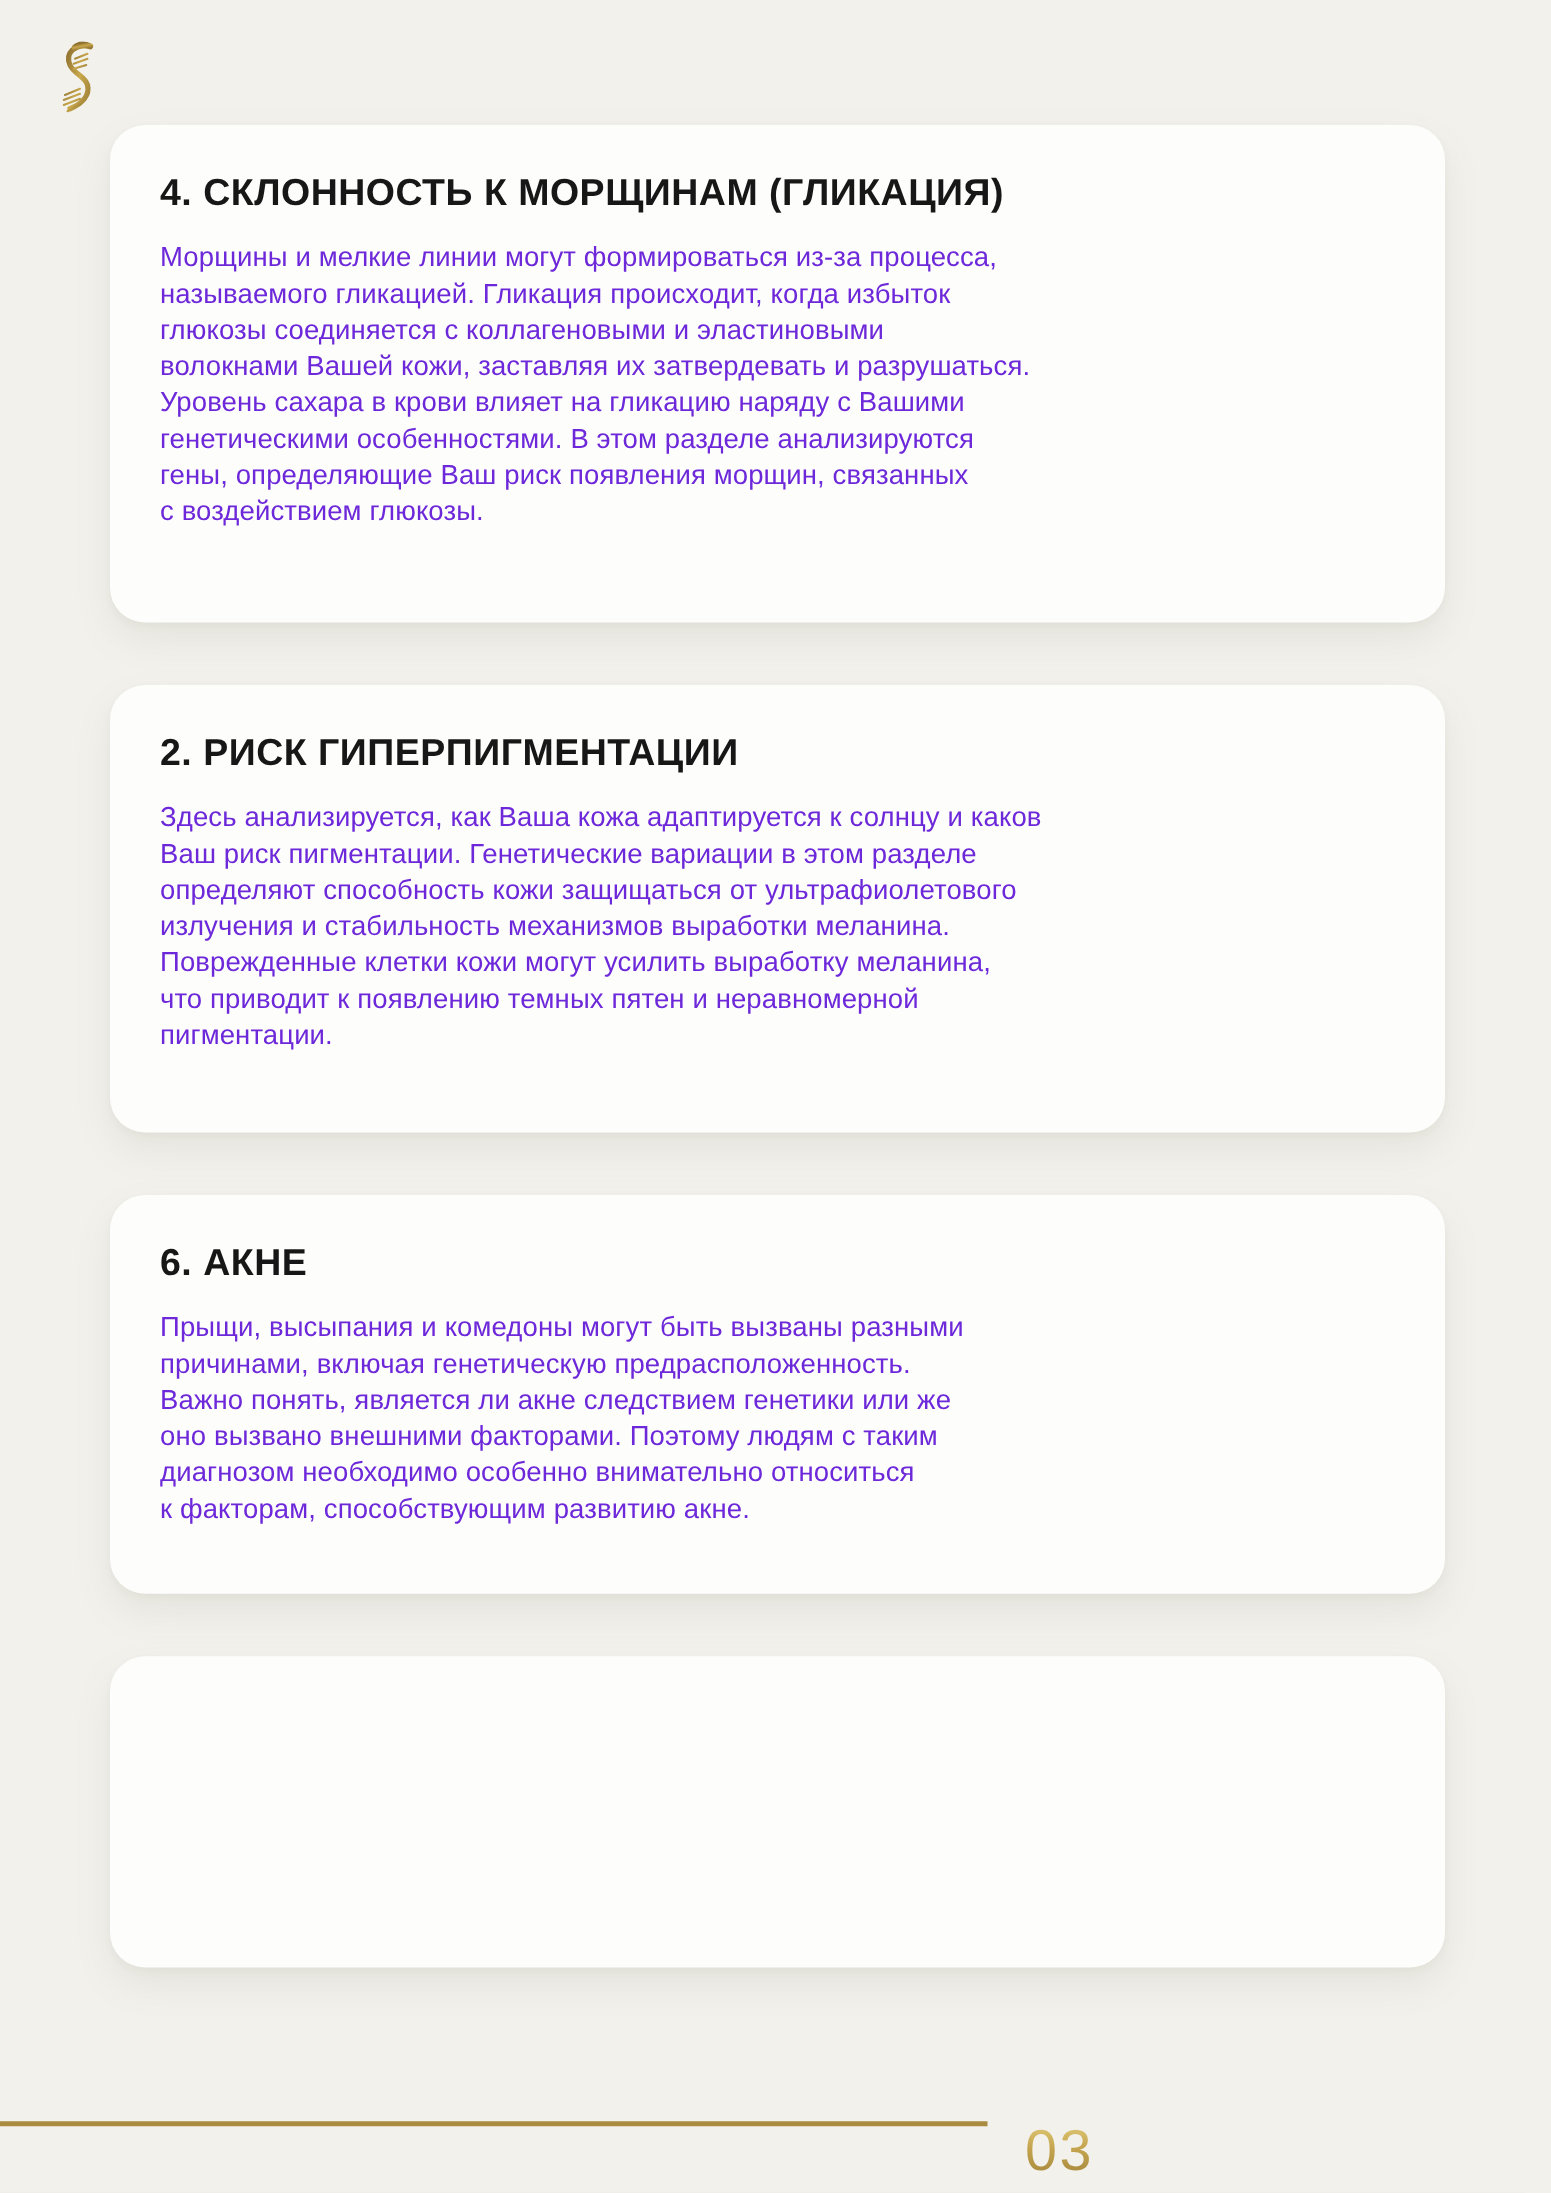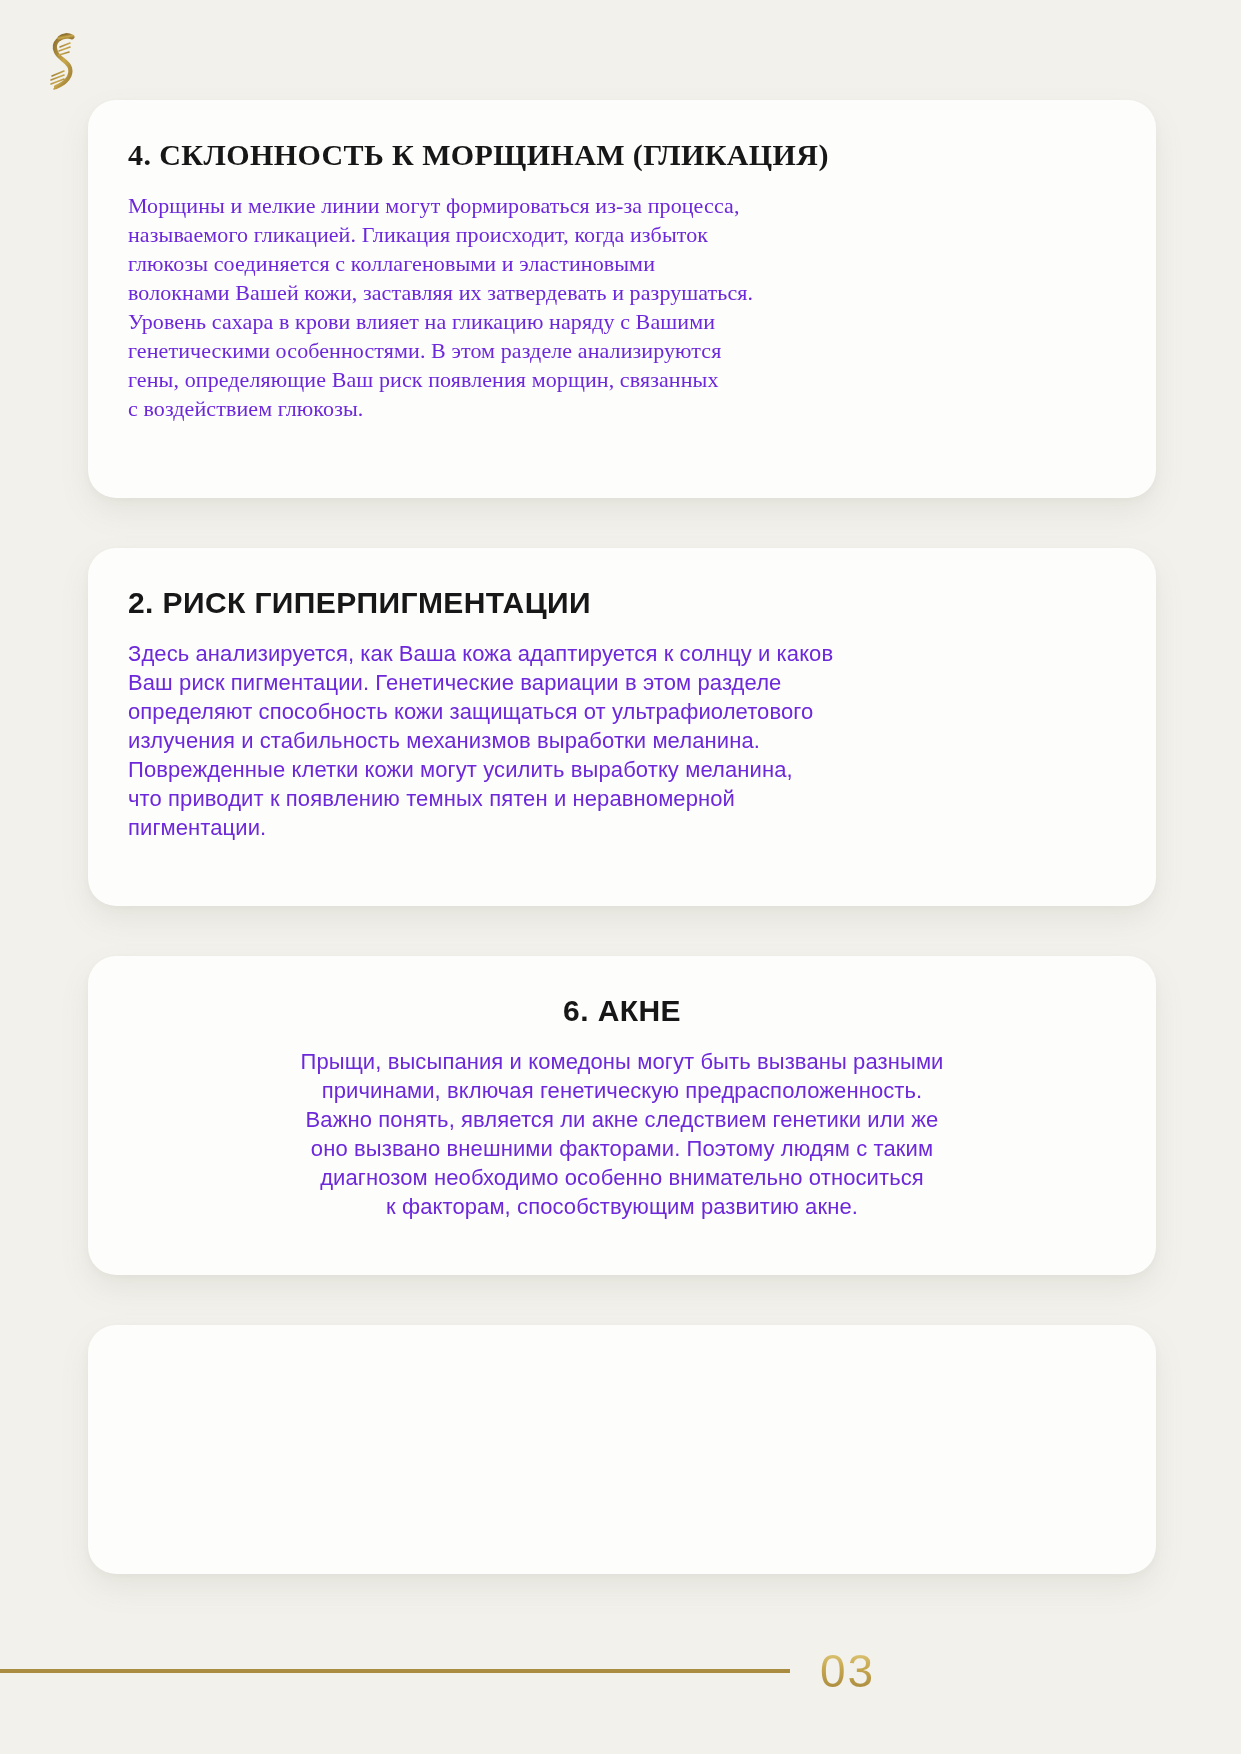--- a/index.html
+++ b/index.html
@@ -46,31 +46,30 @@
     line-height: 1.15;
   }
   .card-body {
     margin: 0;
     font-size: 22px;
     line-height: 29px;
     color: #6d28d9;
     letter-spacing: 0.1px;
     white-space: pre-line;
   }
-  .card-1 { min-height: 398px; font-family: Liberation Serif, serif; }
+  .card-1 { min-height: 398px; }
   .card-2 { min-height: 358px; }
-  .card-3 { min-height: 319px; text-align: center; }
+  .card-3 { min-height: 319px; }
   .card-4 { min-height: 249px; }
   .footer {
     position: absolute;
     left: 0;
-    top: 1648px;
+    top: 1697px;
     width: 100%;
     display: flex;
-    align-items: center;
   }
   .footer-rule {
     width: 790px;
     height: 4px;
     background: linear-gradient(180deg, #A1863B 0%, #B294444 0%, #AA8E40 70%, #D9C87E 100%);
     background-color: #A98C3F;
   }
   .page-number {
     margin-left: 30px;
     font-size: 46px;

